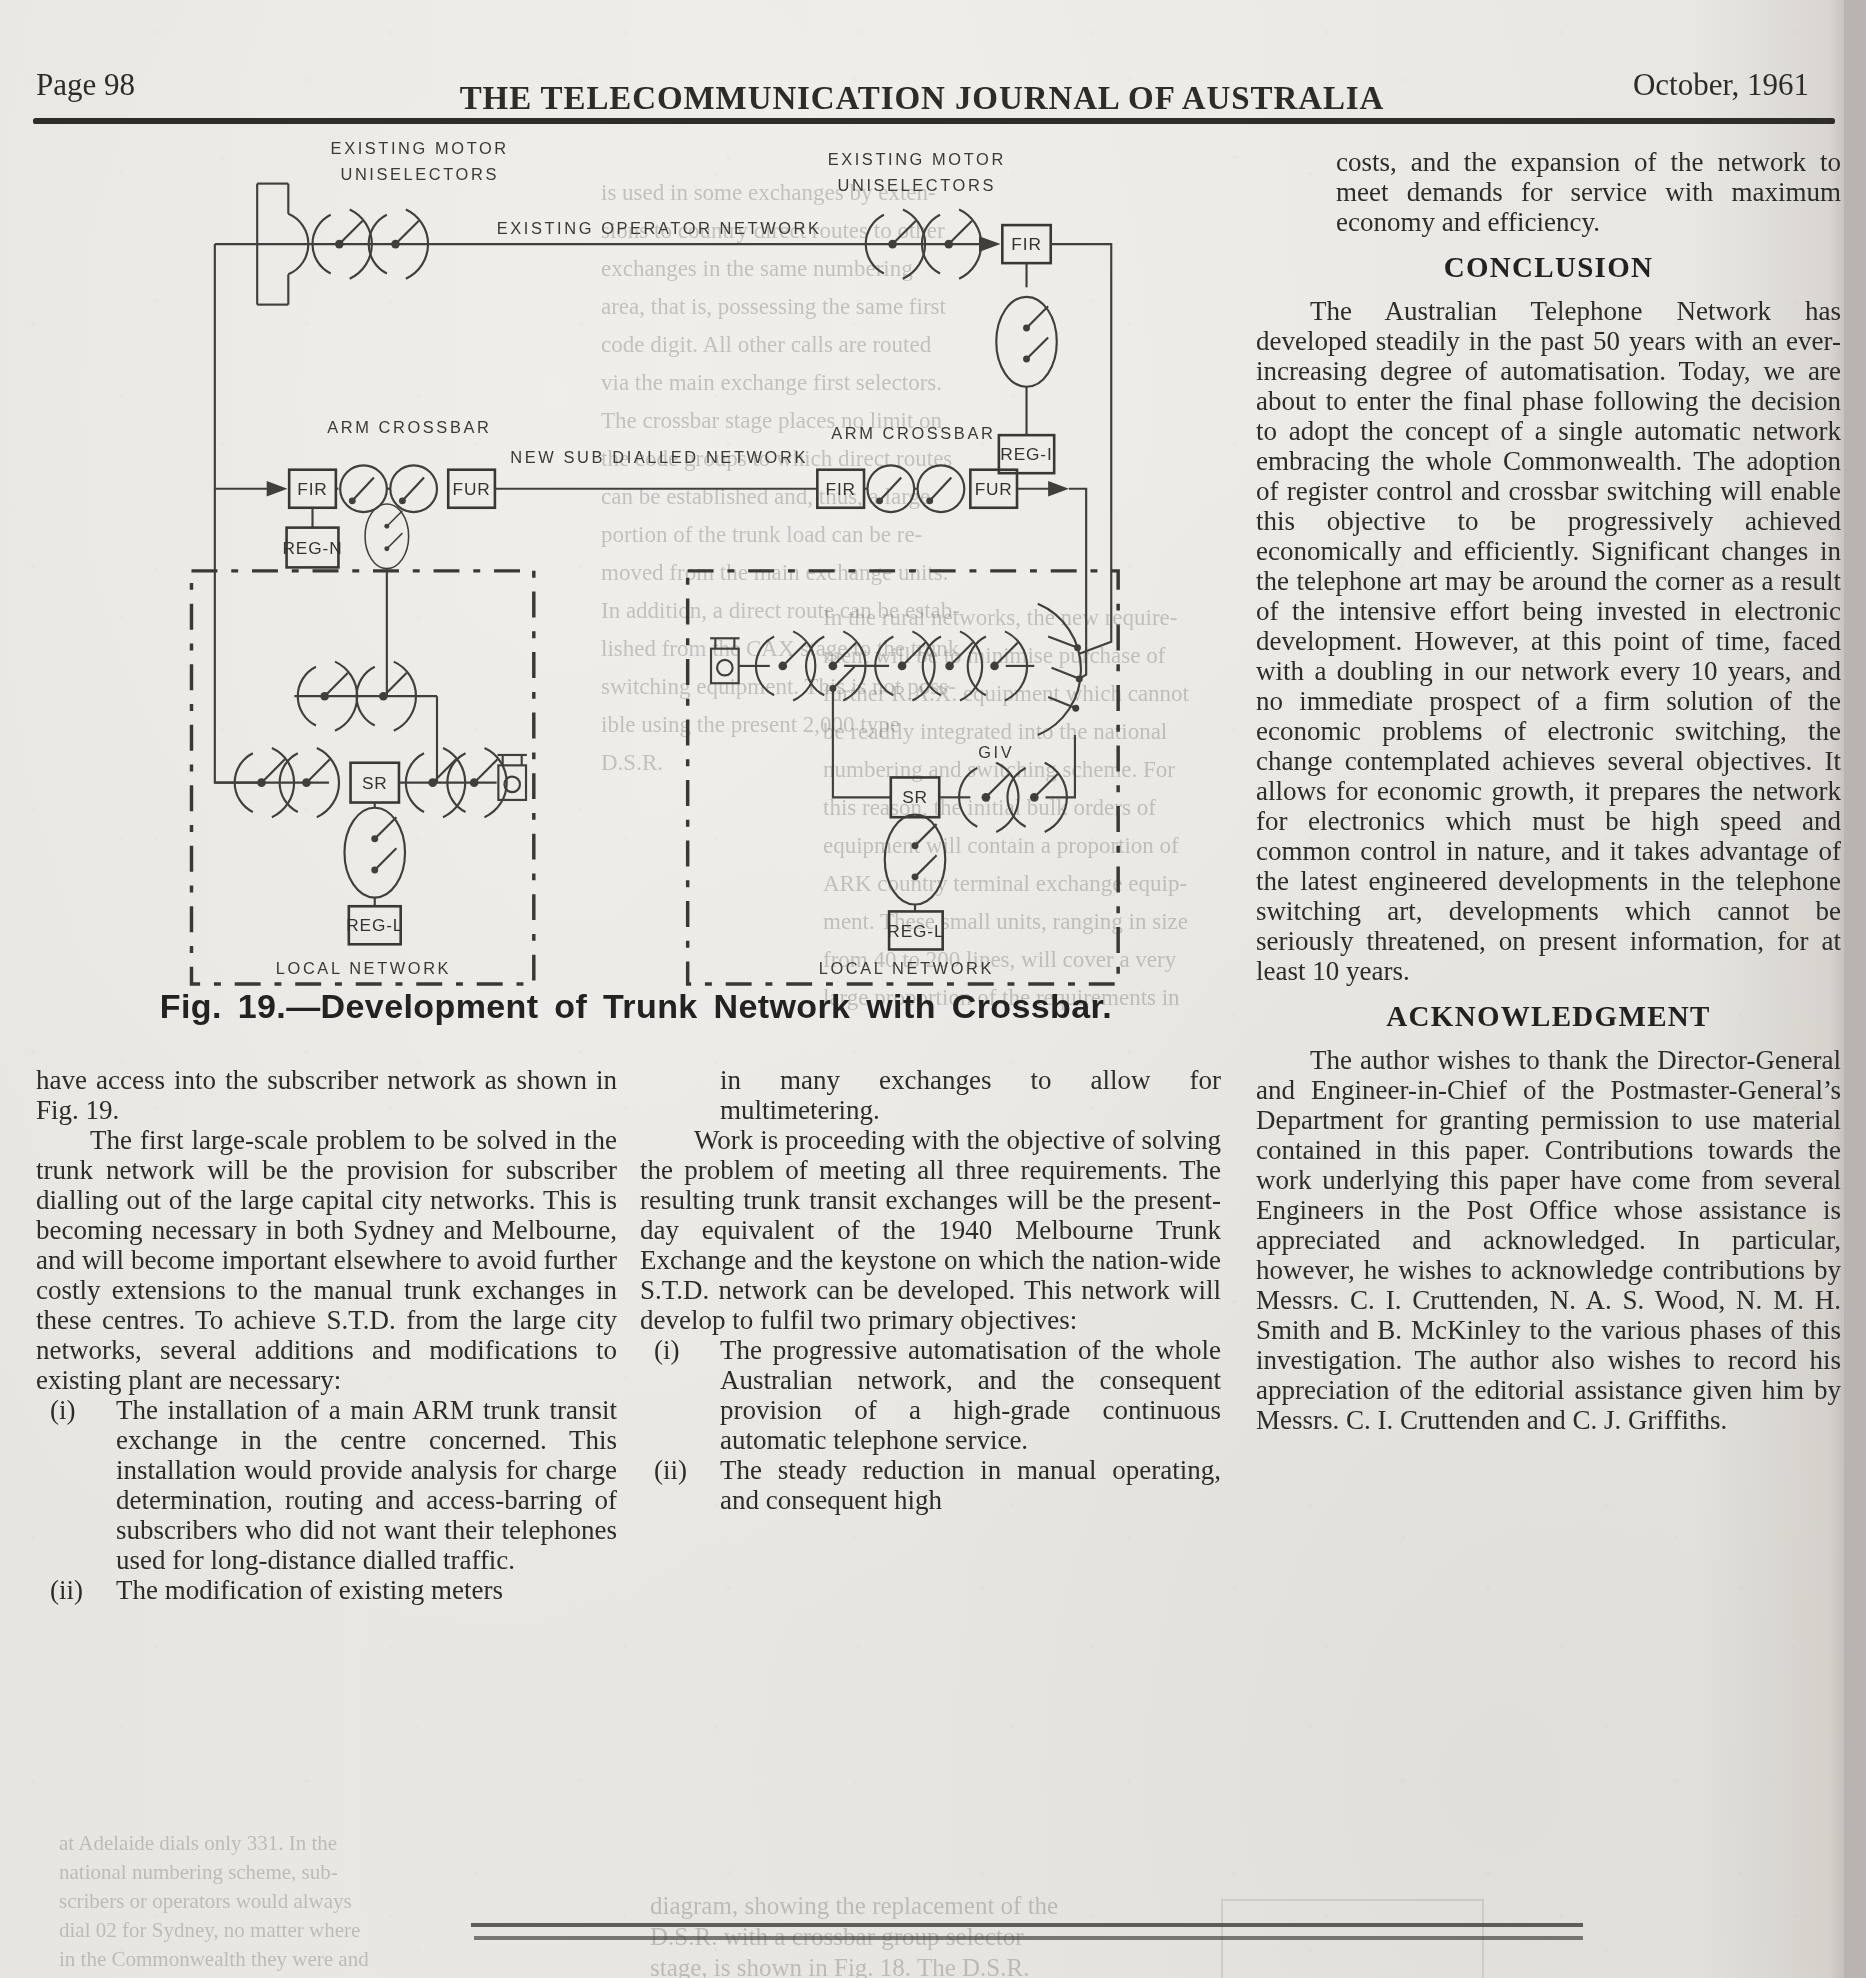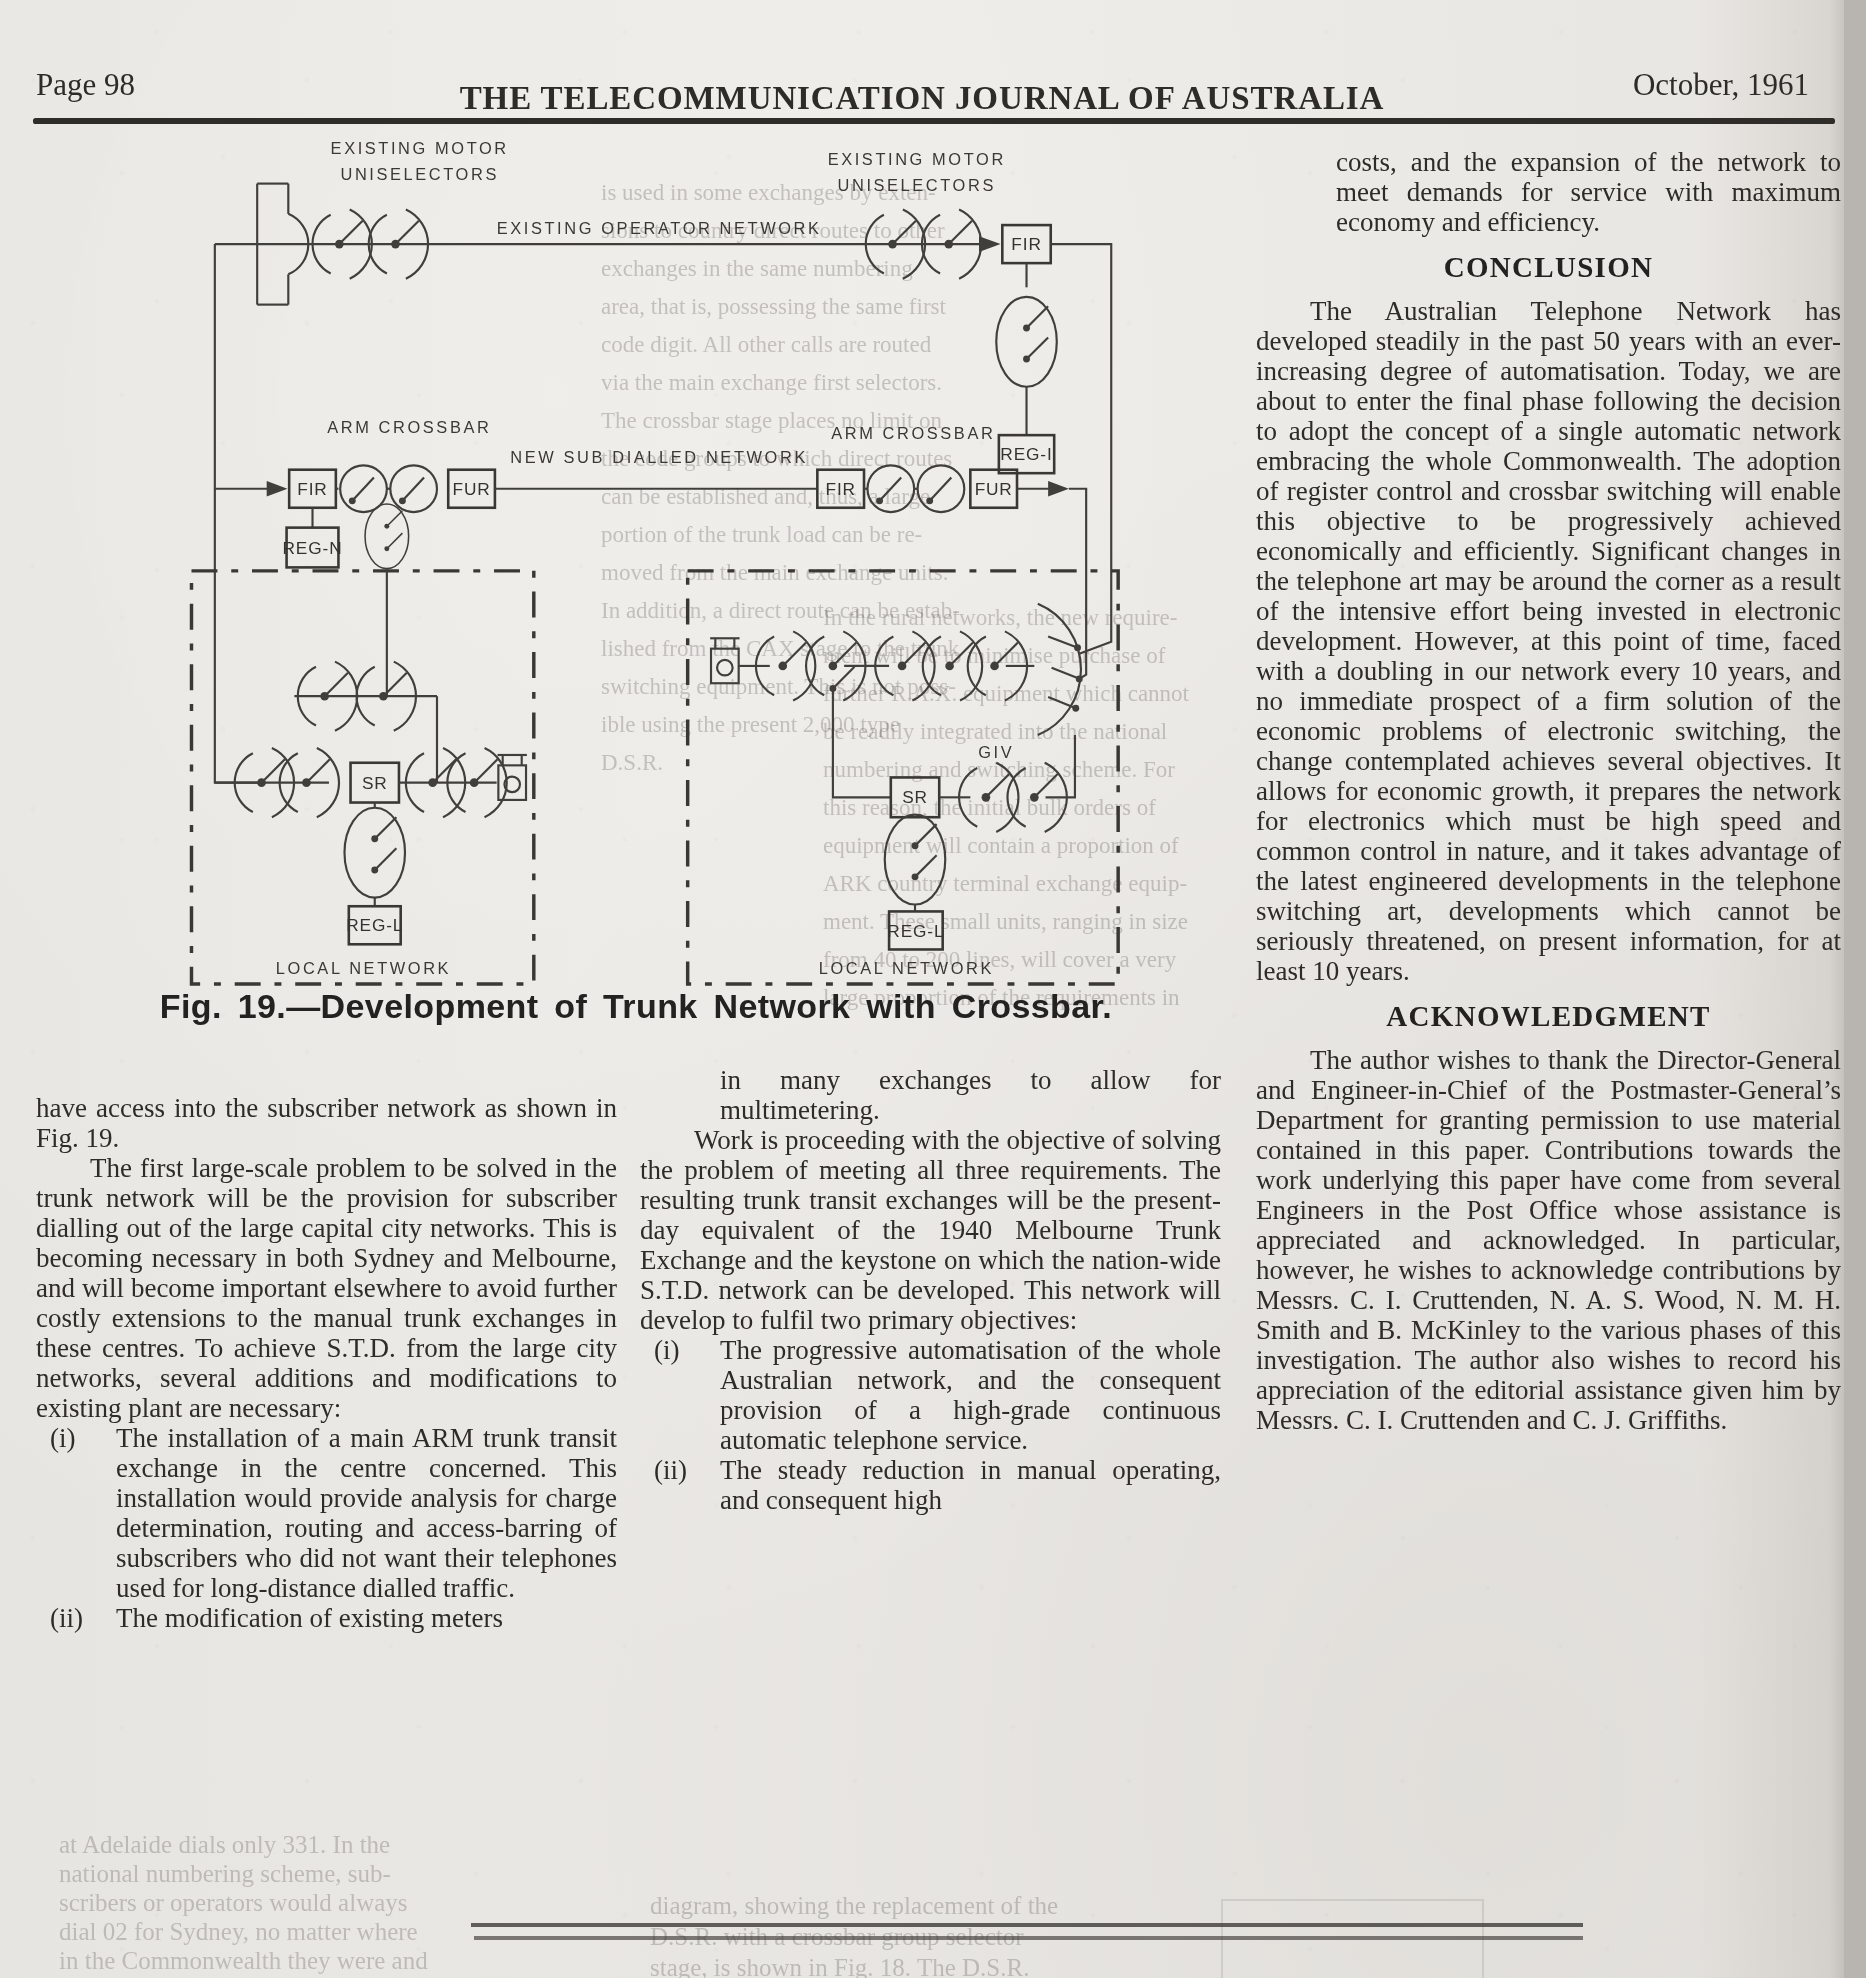--- a/index.html
+++ b/index.html
@@ -25,33 +25,33 @@
   
   .fig-svg{position:absolute;left:0px;top:130px;}
   .fig-caption{position:absolute;left:35px;top:987px;width:1202px;text-align:center;
     font-family:"Liberation Sans",sans-serif;font-weight:bold;font-size:34px;letter-spacing:0.4px;word-spacing:6px;color:#232220;}
   
   .col{position:absolute;font-size:27px;line-height:30px;text-align:justify;}
   .col-left{left:36px;top:1065px;width:581px;}
   .col-mid{left:640px;top:1065px;width:581px;}
   .col-right{left:1256px;top:147px;width:585px;}
   .bp{text-indent:54px;}
-  .bpc{text-indent:0;margin-top:28px;}
+  .bpc{text-indent:0;}
   .blic{padding-left:80px;}
   .bli{position:relative;padding-left:80px;}
   .blab{position:absolute;left:14px;top:0;}
   .bh{text-align:center;font-weight:bold;font-size:29px;letter-spacing:1.3px;margin:15px 0 14px 0;color:#242220;}
   
   .ghost{position:absolute;font-family:"Liberation Serif",serif;color:rgba(75,72,68,.27);
     filter:blur(0.6px);white-space:nowrap;pointer-events:none;}
   .ghost div{height:38px;}
   .ghost-a{left:601px;top:180px;font-size:23px;}
   .ghost-b{left:823px;top:605px;font-size:23px;}
   .ghost-b div{height:38px;}
-  .ghost-l{left:59px;top:1831px;font-size:25px;}
+  .ghost-l{left:59px;top:1831px;font-size:21px;}
   .ghost-l div{height:29px;}
   .ghost-m{left:650px;top:1892px;font-size:25px;}
   .ghost-m div{height:31px;}
   .ghost-rect{position:absolute;left:1221px;top:1899px;width:259px;height:104px;border:2.6px solid rgba(90,87,82,.15);pointer-events:none;}
   
   .brule{position:absolute;height:3.5px;background:#3d3b38;opacity:.8;}
   .brule-1{left:471px;top:1923px;width:1112px;}
   .brule-2{left:474px;top:1936px;width:1109px;opacity:.65;}
   svg .w{stroke:#413f3c;stroke-width:2.5;fill:none;}
   svg .bx{stroke:#3a3835;stroke-width:3;fill:none;}

